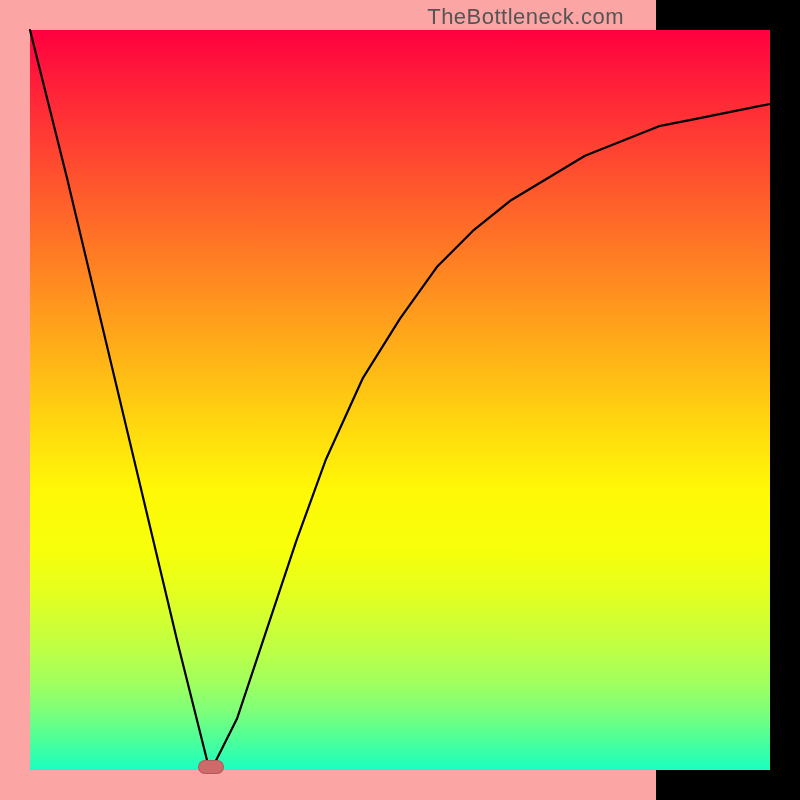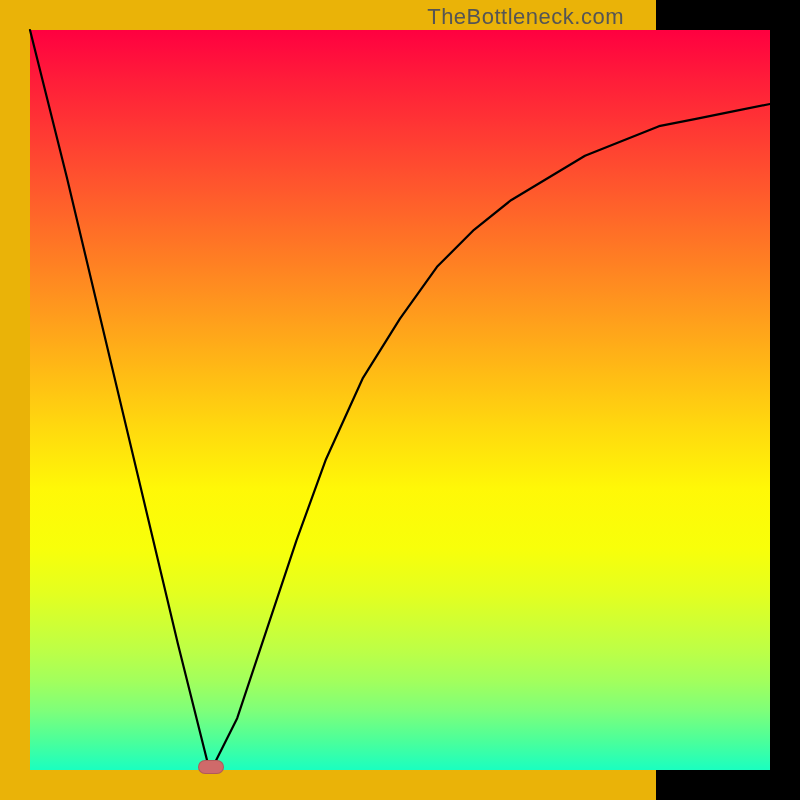--- a/index.html
+++ b/index.html
@@ -8,21 +8,21 @@
     width: 800px;
     height: 800px;
     overflow: hidden;
     background: #000;
     font-family: Arial, Helvetica, sans-serif;
   }
   .frame {
     position: relative;
     width: 656px;
     height: 800px;
-    background: #eab308;
+    background: #fca5a5;
   }
   .plot-area {
     position: absolute;
     left: 30px;
     top: 30px;
     width: 740px;
     height: 740px;
     background: linear-gradient(
       to bottom,
       #ff0040 0%,

